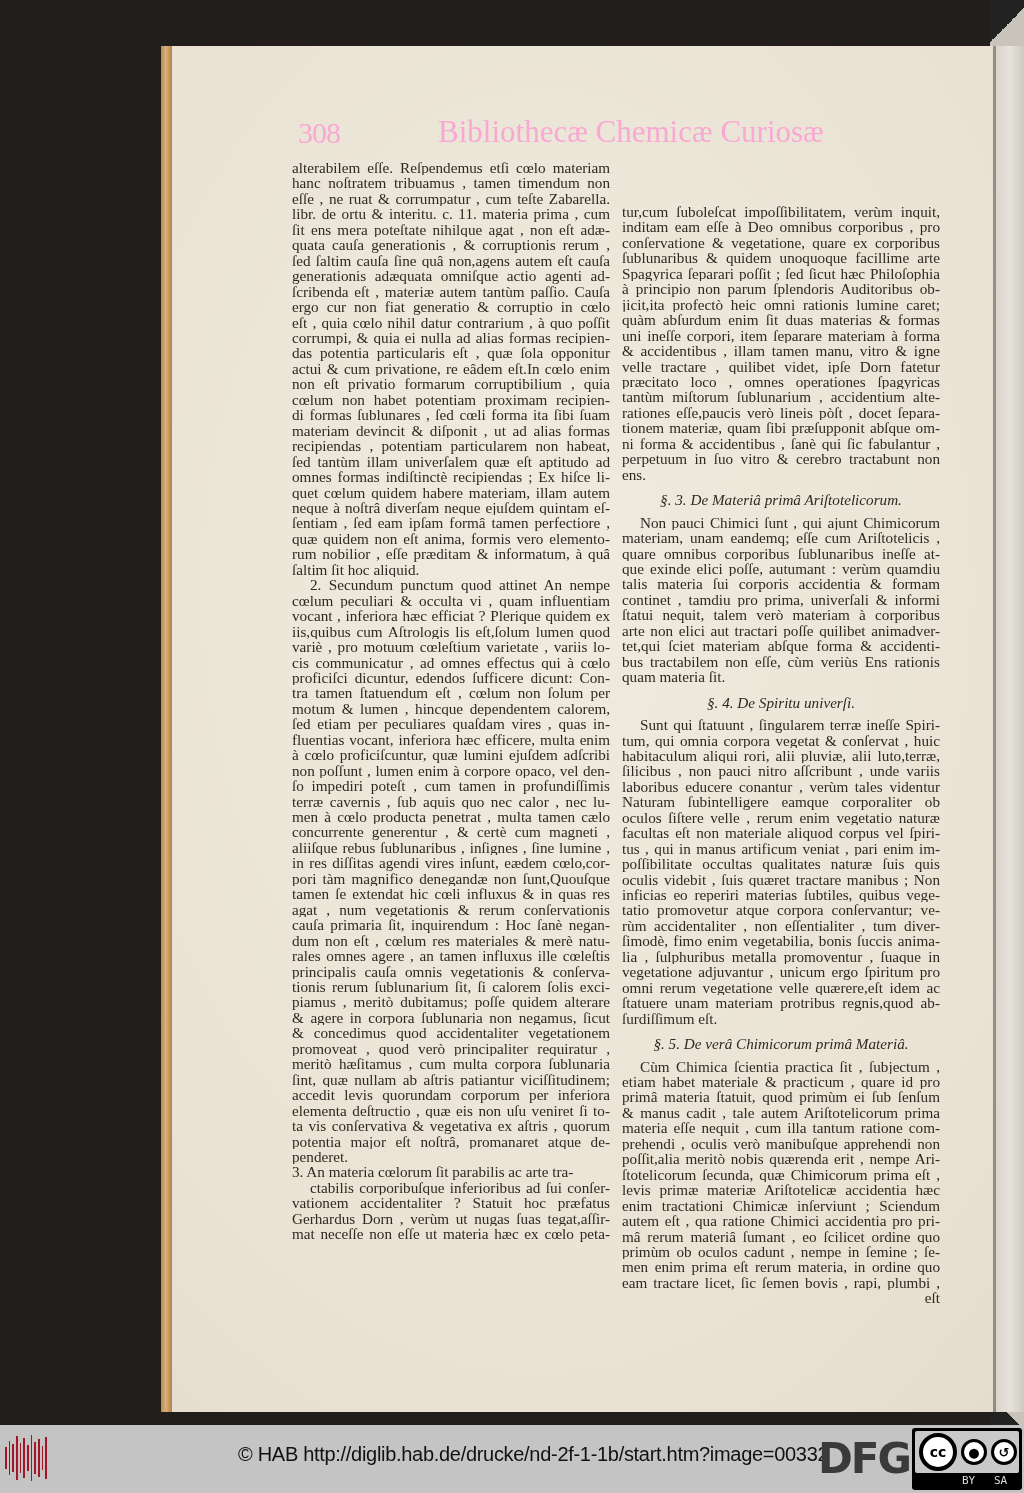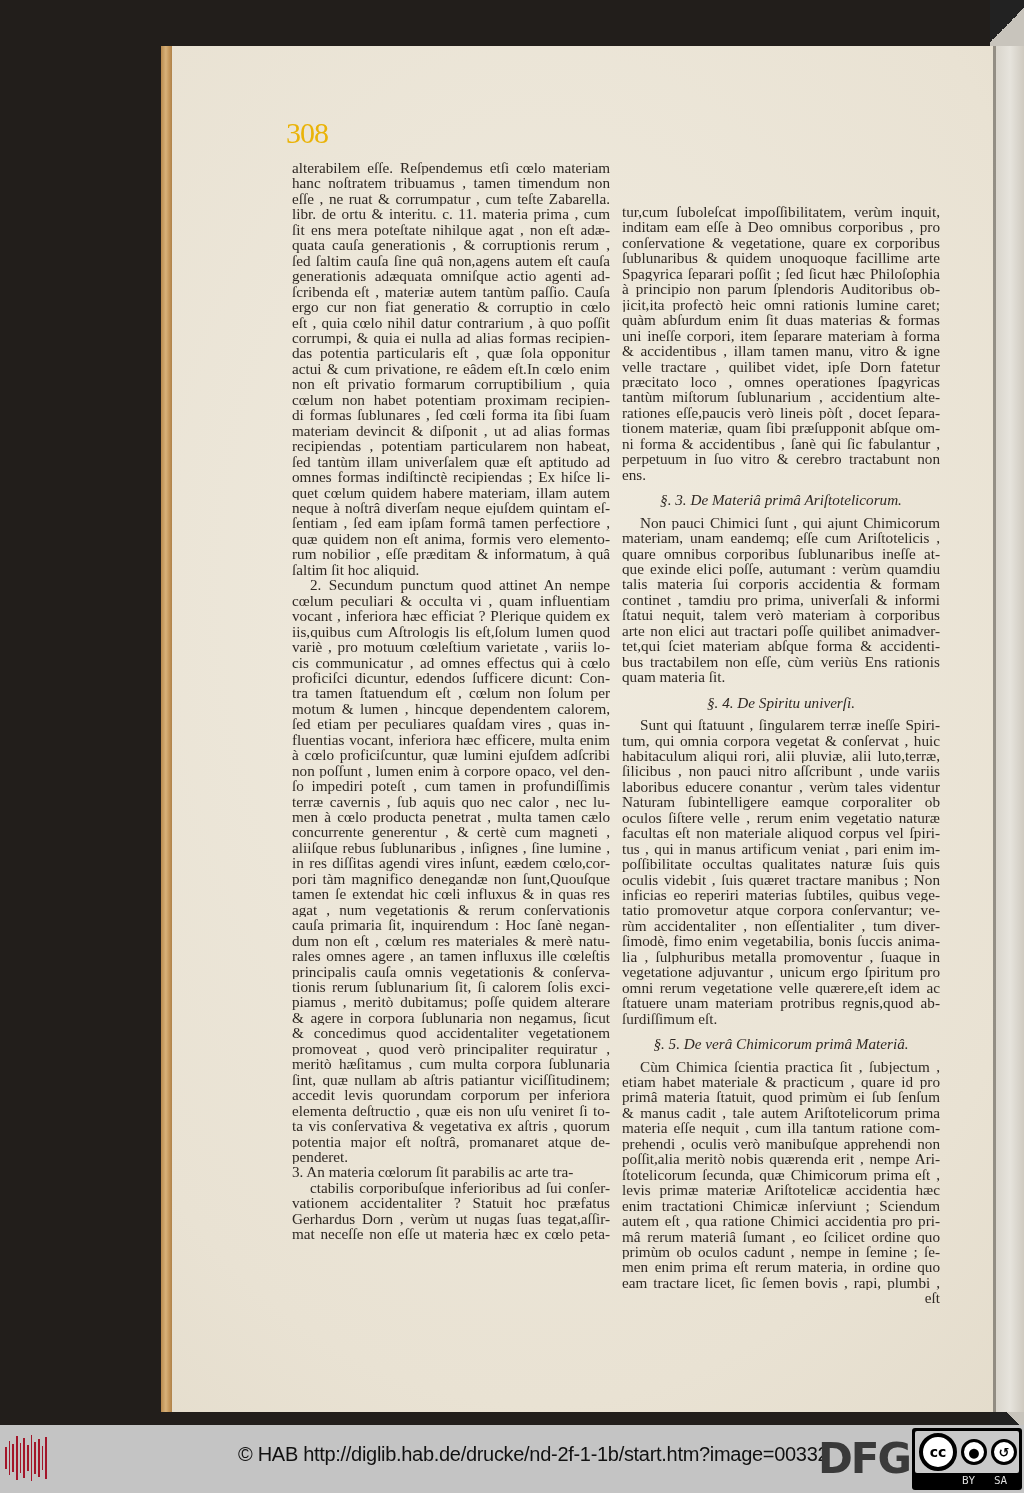--- a/index.html
+++ b/index.html
@@ -32,22 +32,22 @@
   .corner-top {
     position:absolute; left:990px; top:0; width:34px; height:50px;
     background:linear-gradient(135deg,#222 50%, #c8c4bc 50%);
   }
   .corner-bot {
     position:absolute; left:990px; top:1400px; width:34px; height:25px;
     background:linear-gradient(45deg,#222 50%, #c8c4bc 50%);
   }
 
   .running-head {
-    position:absolute; left:286px; top:114px; width:520px; height:46px;
-    color:#eab308;
+    position:absolute; left:298px; top:114px; width:520px; height:46px;
+    color:#f9a8d4;
   }
   .page-number {
     position:absolute; left:0; top:2px; font-size:30px; letter-spacing:-1px;
     font-family:"Liberation Serif", serif;
   }
   .book-title {
     position:absolute; left:140px; top:0; font-size:31px; white-space:nowrap;
     font-family:"Liberation Serif", serif;
   }
 
@@ -123,20 +123,21 @@
 <div class="scan-bg"></div>
 <div class="corner-top"></div>
 <div class="corner-bot"></div>
 <div class="page-edge"></div>
 <div class="page"></div>
 <div class="gutter"></div>
 <div class="next-page"></div>
 
 <div class="running-head">
   <span class="page-number">308</span>
+  <span class="book-title">Bibliothecæ Chemicæ Curiosæ</span>
 </div>
 
 <div class="col col-left" id="col-left">
     <span class="line">alterabilem eſſe. Reſpendemus etſi cœlo materiam</span>
     <span class="line">hanc noſtratem tribuamus , tamen timendum non</span>
     <span class="line">eſſe , ne ruat &amp; corrumpatur , cum teſte Zabarella.</span>
     <span class="line">libr. de ortu &amp; interitu. c. 11. materia prima , cum</span>
     <span class="line">ſit ens mera poteſtate nihilque agat , non eſt adæ-</span>
     <span class="line">quata cauſa generationis , &amp; corruptionis rerum ,</span>
     <span class="line">ſed ſaltim cauſa ſine quâ non,agens autem eſt cauſa</span>

